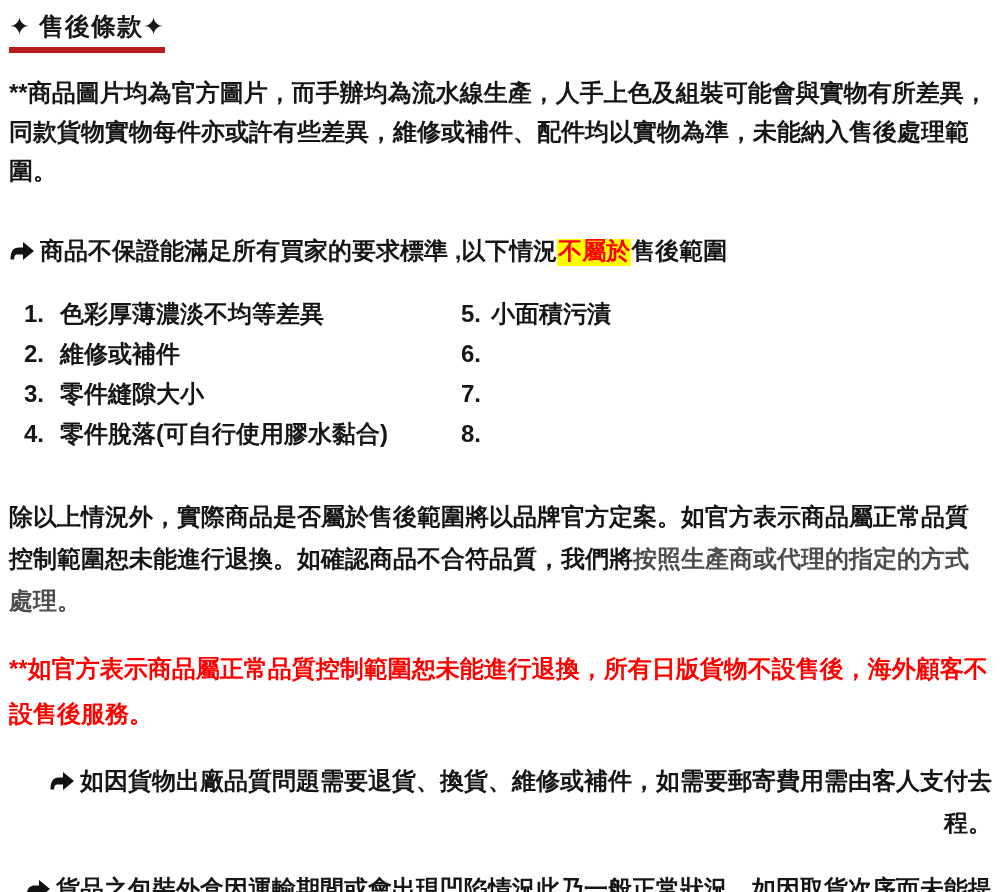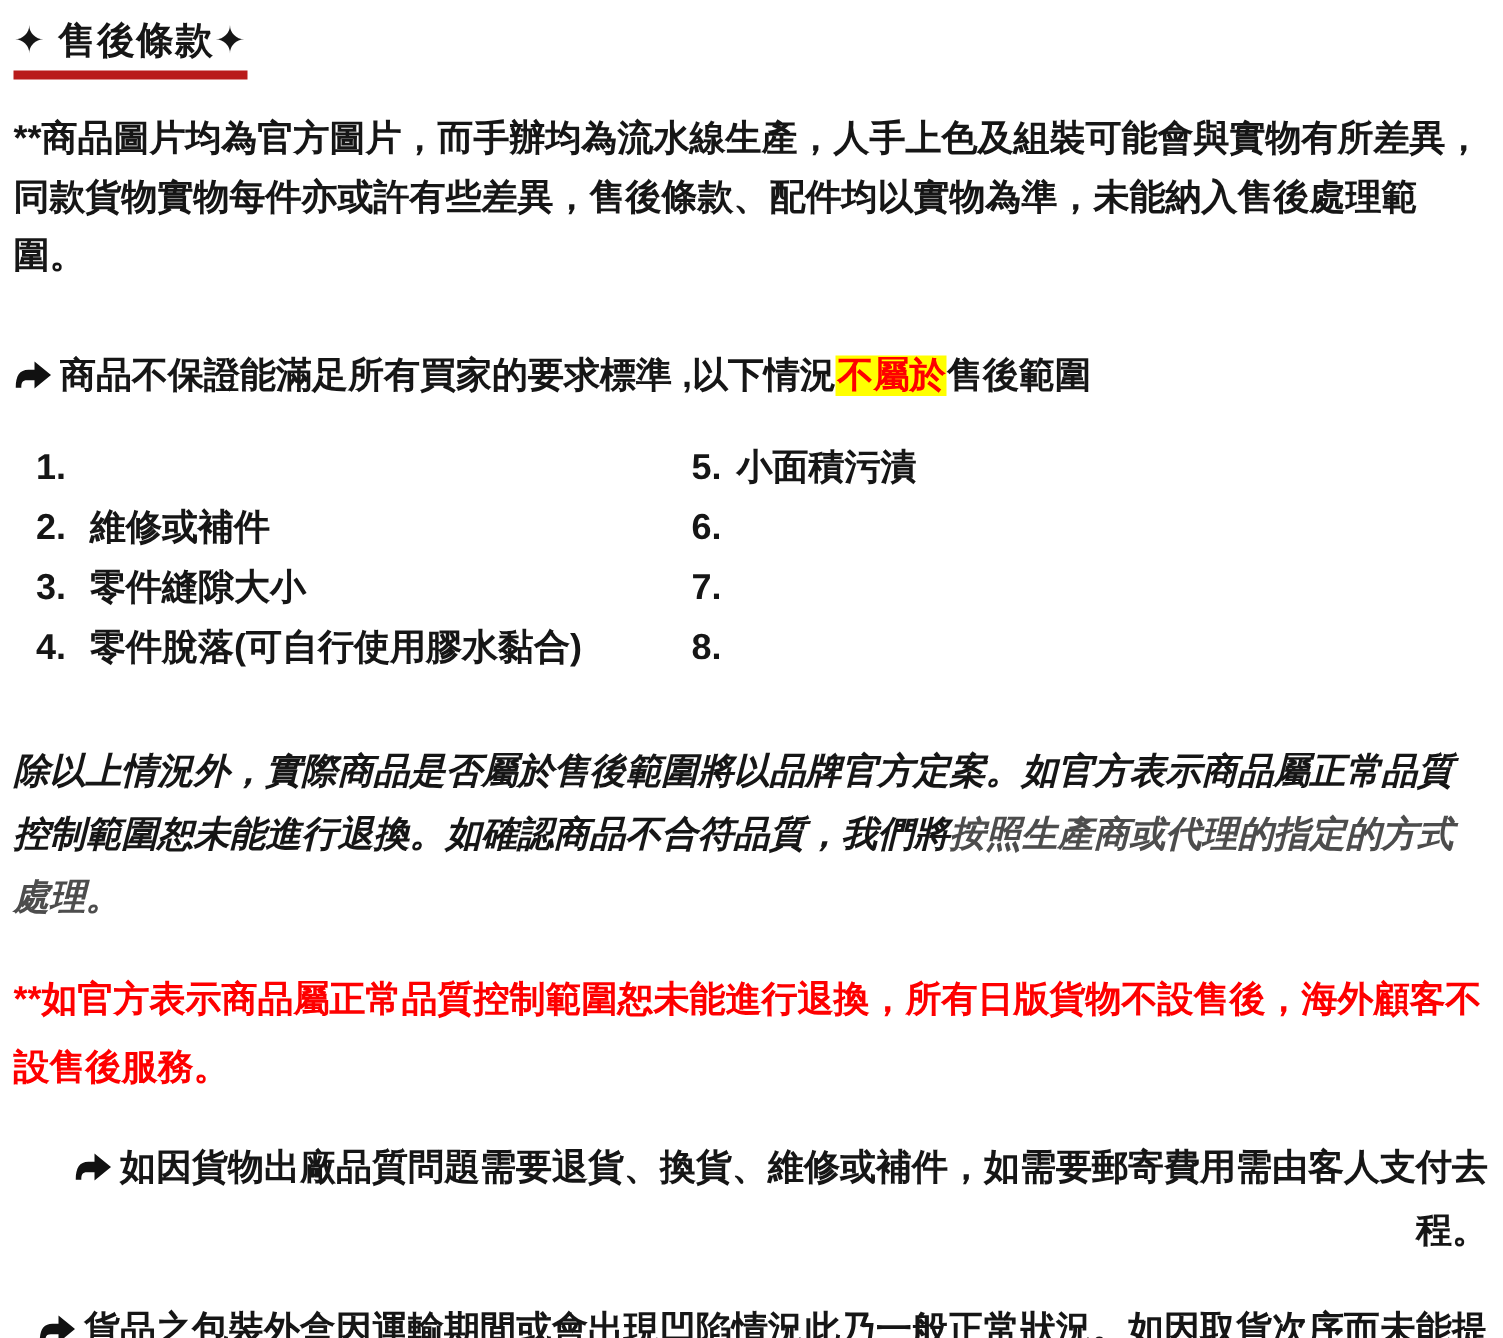--- a/index.html
+++ b/index.html
@@ -11,61 +11,62 @@
   .page{padding:10px 10px 0 9px;}
 
   .title{
     display:inline-block;font-size:25px;letter-spacing:1px;
     border-bottom:6px solid #b91c1c;padding-bottom:4px;
   }
 
   .intro{margin-top:20px;font-size:24px;line-height:39px;}
 
   .heading{margin-top:44px;font-size:24px;line-height:34px;}
-  .hl{color:#fe0000;background:#ffff00;padding:0 1px;}
+  .hl{color:#fe0000;background:#ffff00;padding:0 1px;font-family:Liberation Mono, monospace;}
 
   .arrow-icon{display:inline-block;width:26px;height:20px;margin-right:5px;vertical-align:-2px;}
   .arrow-icon svg{display:block;}
 
   .list{margin-top:20px;display:flex;font-size:24px;line-height:40px;}
   .col-left{width:452px;padding-left:15px;box-sizing:border-box;}
   .col-right{flex:1;}
   .item{display:flex;}
   .col-left .num{width:36px;flex:0 0 36px;}
   .col-right .num{width:30px;flex:0 0 30px;}
 
-  .policy{margin-top:42px;font-size:24px;line-height:42px;font-style:italic;}
+  .policy{margin-top:42px;font-size:24px;line-height:42px;}
   .policy .gray{color:#4d4d4d;}
 
   .red-notice{margin-top:13px;font-size:24px;line-height:45px;color:#fe0000;}
 
   .note{margin-top:14px;font-size:24px;line-height:42px;text-align:right;}
   .note + .note{margin-top:12px;}
 </style>
 </head>
 <body>
 
 <div class="page">
 
   <div>
     <span class="title">✦ 售後條款✦</span>
   </div>
 
-  <p class="intro">**商品圖片均為官方圖片，而手辦均為流水線生產，人手上色及組裝可能會與實物有所差異，同款貨物實物每件亦或許有些差異，售後條款、配件均以實物為準，未能納入售後處理範圍。</p>
+  <p class="intro">**商品圖片均為官方圖片，而手辦均為流水線生產，人手上色及組裝可能會與實物有所差異，同款貨物實物每件亦或許有些差異，維修或補件、配件均以實物為準，未能納入售後處理範圍。</p>
 
   <p class="heading">
     <span class="arrow-icon"><svg width="26" height="20" viewBox="0 0 26 20">
           <path d="M1.5,18.5 C1.5,10.5 4,6.5 10,6.5 L14,6.5 L14,1 L25,10 L14,19 L14,13.5 L9,13.5 C6,13.5 5.2,14.8 5.2,18.5 Z" fill="#111"></path>
         </svg></span><span>商品不保證能滿足所有買家的要求標準 ,以下情況</span><span class="hl">不屬於</span><span>售後範圍</span>
   </p>
 
   <div class="list">
     <div class="col-left">
       <div class="item">
           <span class="num">1.</span>
+          <span>色彩厚薄濃淡不均等差異</span>
         </div>
       <div class="item">
           <span class="num">2.</span>
           <span>維修或補件</span>
         </div>
       <div class="item">
           <span class="num">3.</span>
           <span>零件縫隙大小</span>
         </div>
       <div class="item">

